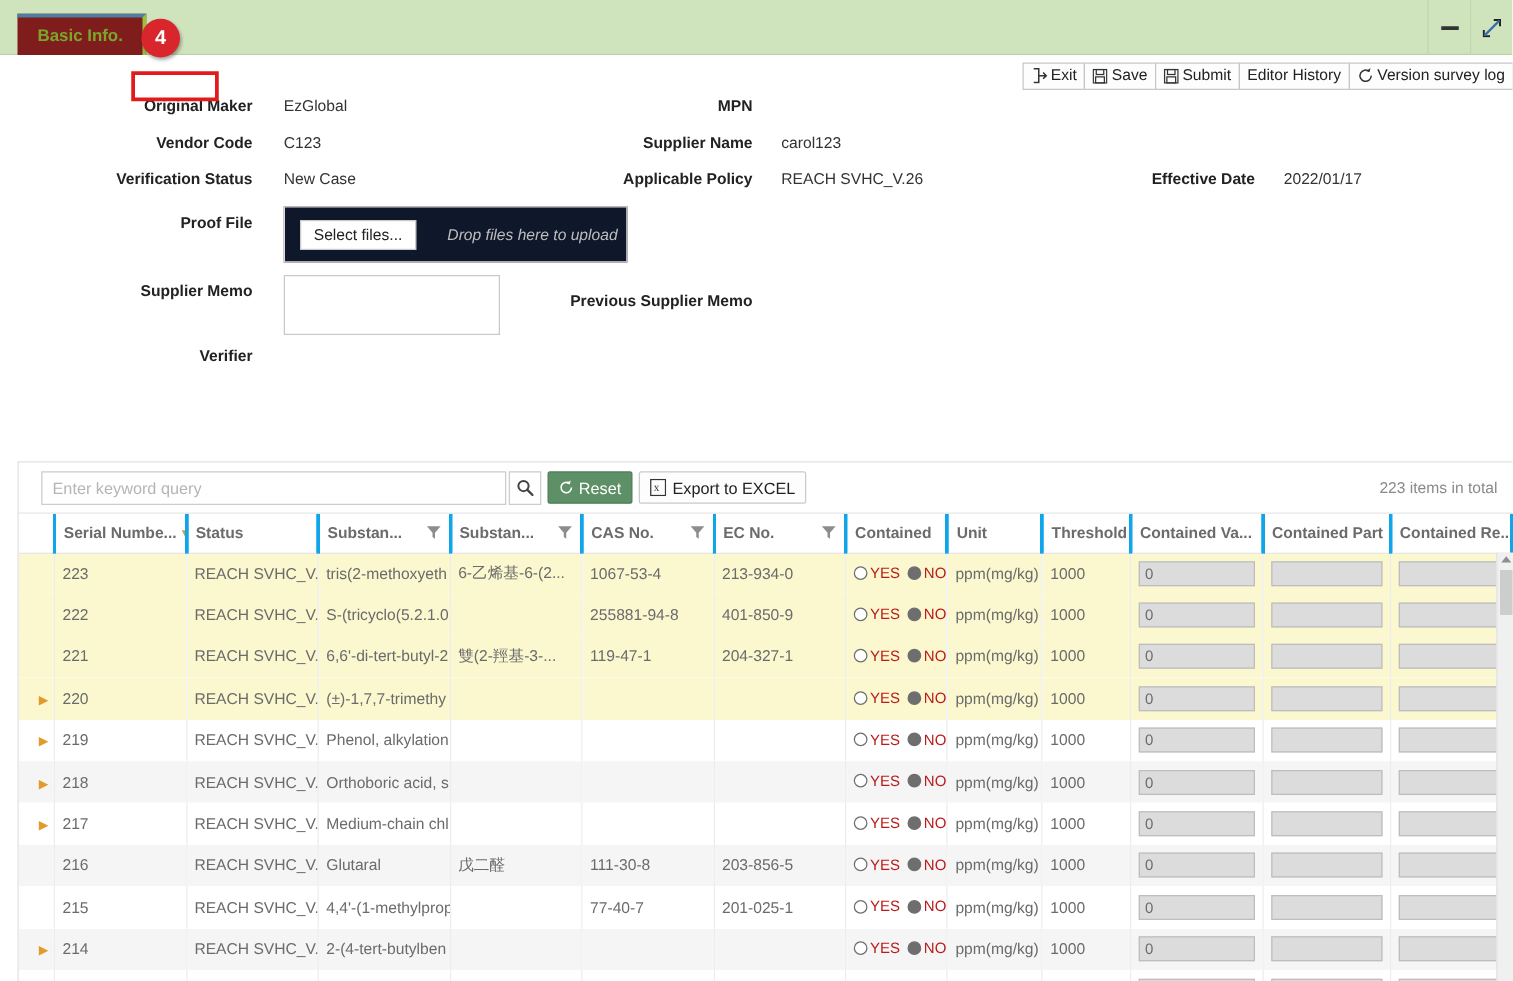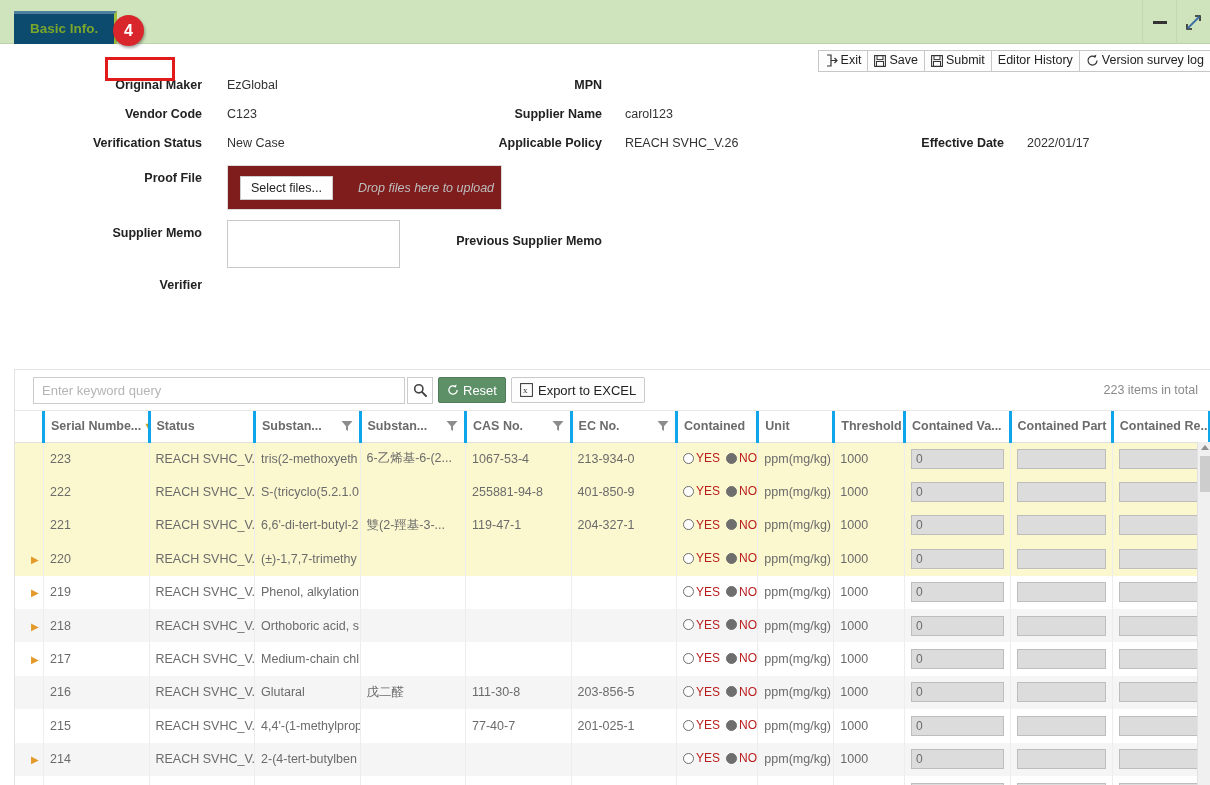--- a/index.html
+++ b/index.html
@@ -19,21 +19,21 @@
     height: 44px;
     background: #cfe3bd;
     border-bottom: 1px solid #bcd3a8;
   }
   .tabstrip {
     position: absolute;
     left: 14px; top: 11px;
     display: flex; align-items: stretch;
   }
   .tab {
-    background: #0c4a6e;
+    background: #7f1d1d;
     border-top: 3px solid #4d7f9e;
     border-right: 3px solid #9dbf3e;
     padding: 7px 16px 8px 16px;
     color: #7aa62b;
     font-weight: bold;
     font-size: 13.5px;
     line-height: 15px;
     white-space: nowrap;
   }
   .step-badge {
@@ -120,21 +120,21 @@
   .c2-lbl { left: 420px; width: 182px; text-align: right; }
   .c2-val { left: 625px; }
   .c3-lbl { left: 800px; width: 204px; text-align: right; }
   .c3-val { left: 1027px; }
 
   .dropzone {
     position: absolute;
     left: 227px; top: 0;
     width: 275px; height: 45px;
     border: 1px solid #dcdcdc;
-    background: #7f1d1d;
+    background: #0f172a;
     display: flex; align-items: center;
   }
   .select-files {
     margin-left: 12px;
     border: 1px solid #cccccc;
     background: #fff;
     padding: 4px 10px;
     font-size: 12.5px;
     color: #222;
     cursor: pointer;

